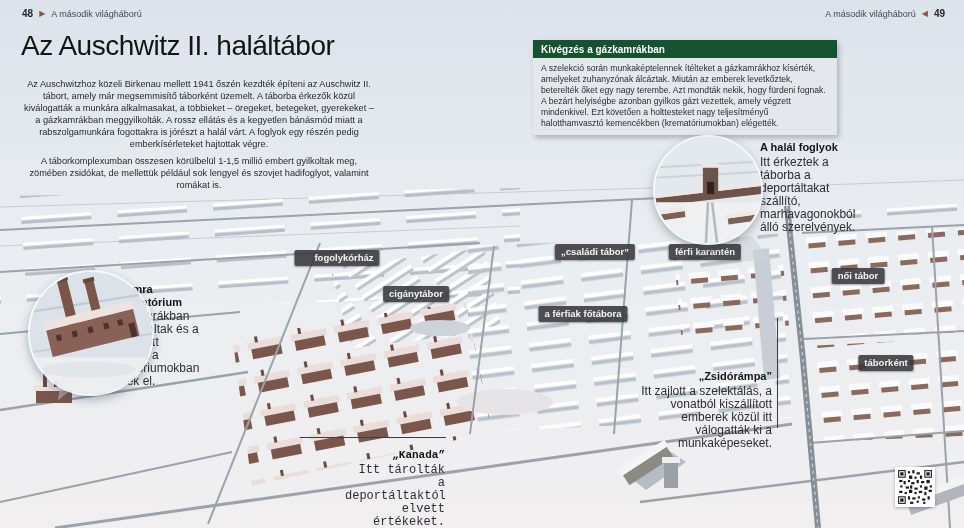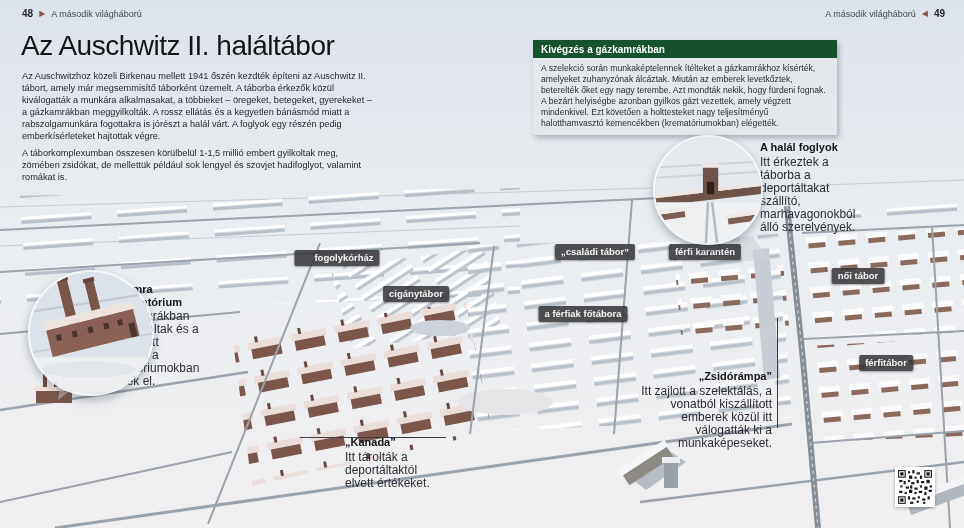--- a/index.html
+++ b/index.html
@@ -13,41 +13,41 @@
   .runhead{position:absolute;top:8px;display:flex;align-items:center;gap:6px;
     font-size:9px;color:#3e4955;}
   .runhead .num{font-weight:bold;font-size:10px;color:#26262b;}
   .runhead .arrow{color:#8a5242;font-size:8px;line-height:1;}
   .rh-left{left:22px;}
   .rh-right{right:19px;}
 
   
   .article-title{position:absolute;left:21px;top:30px;margin:0;
     font-size:28px;font-weight:normal;letter-spacing:-0.5px;color:#141417;}
-  .intro{position:absolute;left:22px;top:70px;width:354px;
-    font-size:9.2px;line-height:12.1px;color:#27272e;}
+  .intro{position:absolute;left:22px;top:78px;width:354px;
+    font-size:9.2px;line-height:12.1px;color:#27272e;text-align:center;}
   .intro p{margin:0 0 4px 0;}
 
   
   .infobox{position:absolute;left:533px;top:40px;width:304px;
     box-shadow:2px 3px 5px rgba(45,55,70,.3);}
   .infobox-header{background:#14532d;color:#fff;font-weight:bold;
     font-size:10px;padding:4px 8px 3px;}
   .infobox-body{background:rgba(227,231,236,.94);color:#2b2b31;
     font-size:8.6px;line-height:10.9px;padding:5px 8px 7px;}
 
   
   .callout{position:absolute;color:#2c2c33;}
   .callout .co-title{font-weight:bold;font-size:11px;line-height:12.5px;
     color:#141417;margin-bottom:2px;}
   .callout .co-body{font-size:12px;line-height:13px;}
   .co-death-gate{left:760px;top:141px;width:108px;}
   .co-gas{left:100px;top:283px;width:100px;}
   .co-ramp{left:630px;top:370px;width:142px;text-align:right;}
-  .co-kanada{left:345px;top:436px;width:100px;}
+  .co-kanada{left:345px;top:449px;width:100px;text-align:right;font-family:Liberation Mono, monospace;}
 
   
   .tag{position:absolute;transform:translateX(-50%);
     background:rgba(56,56,59,.88);color:#f5f5f5;font-size:9.5px;font-weight:bold;
     padding:2px 6px 2.5px;border-radius:2px;white-space:nowrap;
     box-shadow:0 1px 2px rgba(0,0,0,.35);}
 
   
   .leader{position:absolute;background:#3c3c40;}
   .leader-kanada{left:300px;top:437px;width:146px;height:1px;}
@@ -218,21 +218,21 @@
     <div class="co-title">„Kanada”</div>
     <div class="co-body">Itt tárolták a deportáltaktól elvett értékeket.</div>
   </div>
 
   <div class="tag" style="left:337px;top:250px;padding-left:20px;">fogolykórház</div>
   <div class="tag" style="left:416px;top:286px;">cigánytábor</div>
   <div class="tag" style="left:595px;top:244px;">„családi tábor”</div>
   <div class="tag" style="left:705px;top:244px;">férfi karantén</div>
   <div class="tag" style="left:858px;top:268px;">női tábor</div>
   <div class="tag" style="left:583px;top:306px;">a férfiak főtábora</div>
-  <div class="tag" style="left:886px;top:355px;">férfitábor</div>
+  <div class="tag" style="left:886px;top:355px;">táborként</div>
 
   <div class="inset inset-crema">
     <svg viewBox="0 0 120 120" aria-hidden="true">
       <rect width="120" height="120" fill="#dce2e9"></rect>
       <path d="M-5,40 L125,20" stroke="#c3cad2" stroke-width="2" fill="none"></path>
       <path d="M-5,80 L125,60" stroke="#c9d0d7" stroke-width="2" fill="none"></path>
       <rect y="84" width="120" height="36" fill="#eceef0"></rect>
       <g transform="translate(12,42) rotate(-14)">
         <rect x="22" y="-28" width="10" height="46" fill="#7c5549"></rect>
         <rect x="21" y="-31" width="12" height="4" fill="#684639"></rect>

